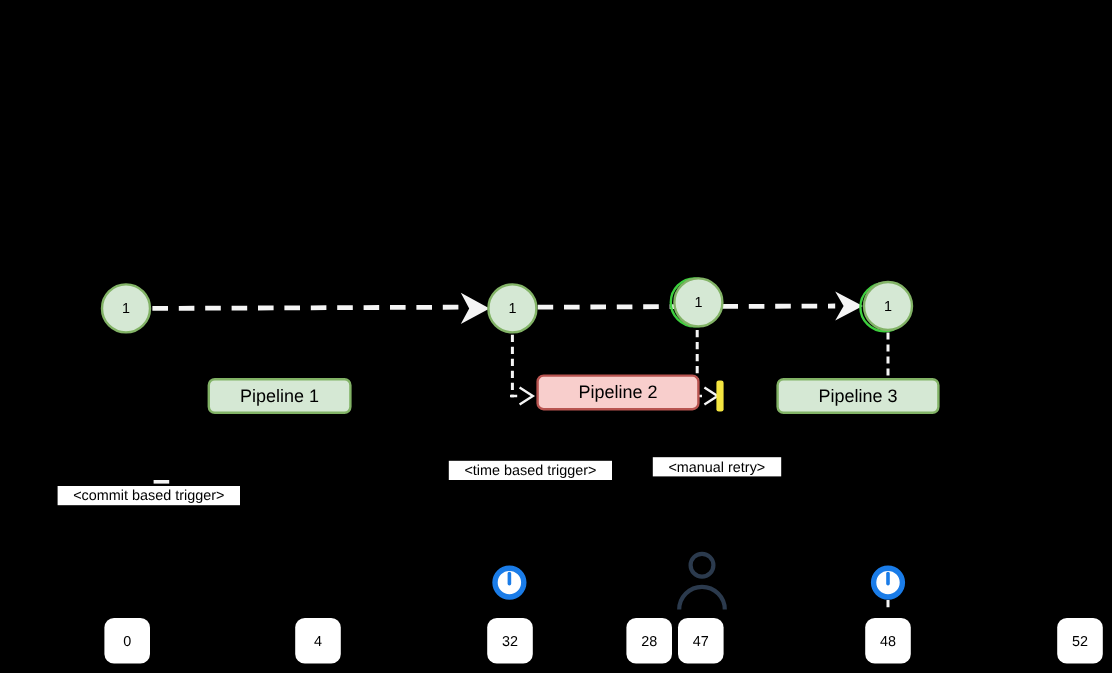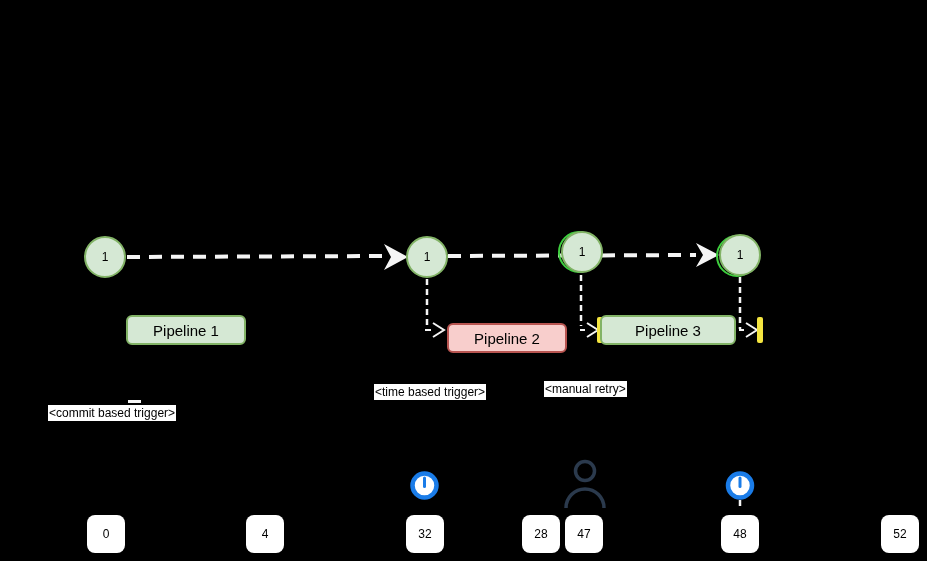--- a/index.html
+++ b/index.html
@@ -17,29 +17,29 @@
   }
   .node-hl{
     position:absolute;width:42px;height:42px;border-radius:50%;
     border:2px solid #3ecf3e;box-sizing:border-box;z-index:2;
   }
   .pipe{
     position:absolute;height:30px;border-radius:6px;box-sizing:border-box;
     display:flex;align-items:center;justify-content:center;
     font-size:15px;color:#000;z-index:3;
   }
-  .pipe.green{background:#d5e8d4;border:2px solid #82b366;}
+  .pipe.green{background:#d5e8d4;border:2px solid #82b366;margin-left:47px;}
   .pipe.red{background:#f8cecc;border:2px solid #b85450;}
   .pipe-hl{
     position:absolute;width:6px;height:26px;background:#f4e540;
     border-radius:2px;z-index:2;
   }
   .trigger{
     position:absolute;background:#fff;color:#000;font-size:12px;
-    line-height:16px;padding:0 1px;white-space:nowrap;z-index:5;
+    line-height:16px;padding:0 13px;white-space:nowrap;z-index:5;
   }
   .marker{
     position:absolute;top:515px;width:38px;height:38px;background:#fff;
     border-radius:8px;display:flex;align-items:center;justify-content:center;
     font-size:12px;color:#000;z-index:3;
   }
 </style>
 </head>
 <body>
 
@@ -79,21 +79,21 @@
   <div class="node" style="left:561px;top:231px">
     <span>1</span>
   </div>
   <div class="node" style="left:719px;top:234px">
     <span>1</span>
   </div>
 
   <div class="pipe green" style="left:126px;top:315px;width:120px">
     <span>Pipeline 1</span>
   </div>
-  <div class="pipe red" style="left:447px;top:323px;width:120px">
+  <div class="pipe red" style="left:447px;top:312px;width:136px">
     <span>Pipeline 2</span>
   </div>
   <div class="pipe green" style="left:600px;top:315px;width:136px">
     <span>Pipeline 3</span>
   </div>
 
   <div class="trigger" style="left:48px;top:405px">&lt;commit based trigger&gt;</div>
   <div class="trigger" style="left:374px;top:384px">&lt;time based trigger&gt;</div>
   <div class="trigger" style="left:544px;top:381px">&lt;manual retry&gt;</div>
 

